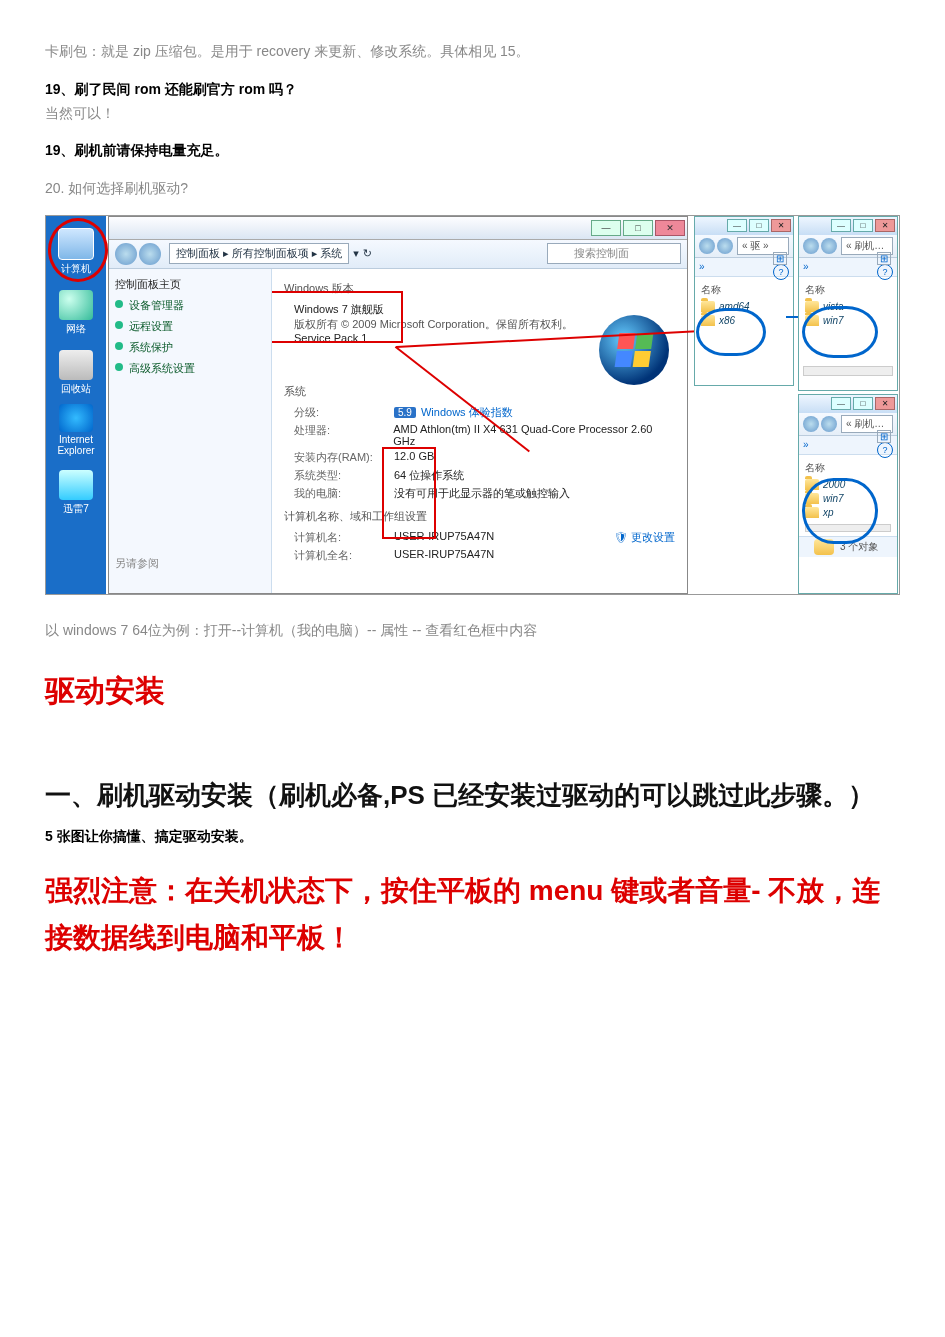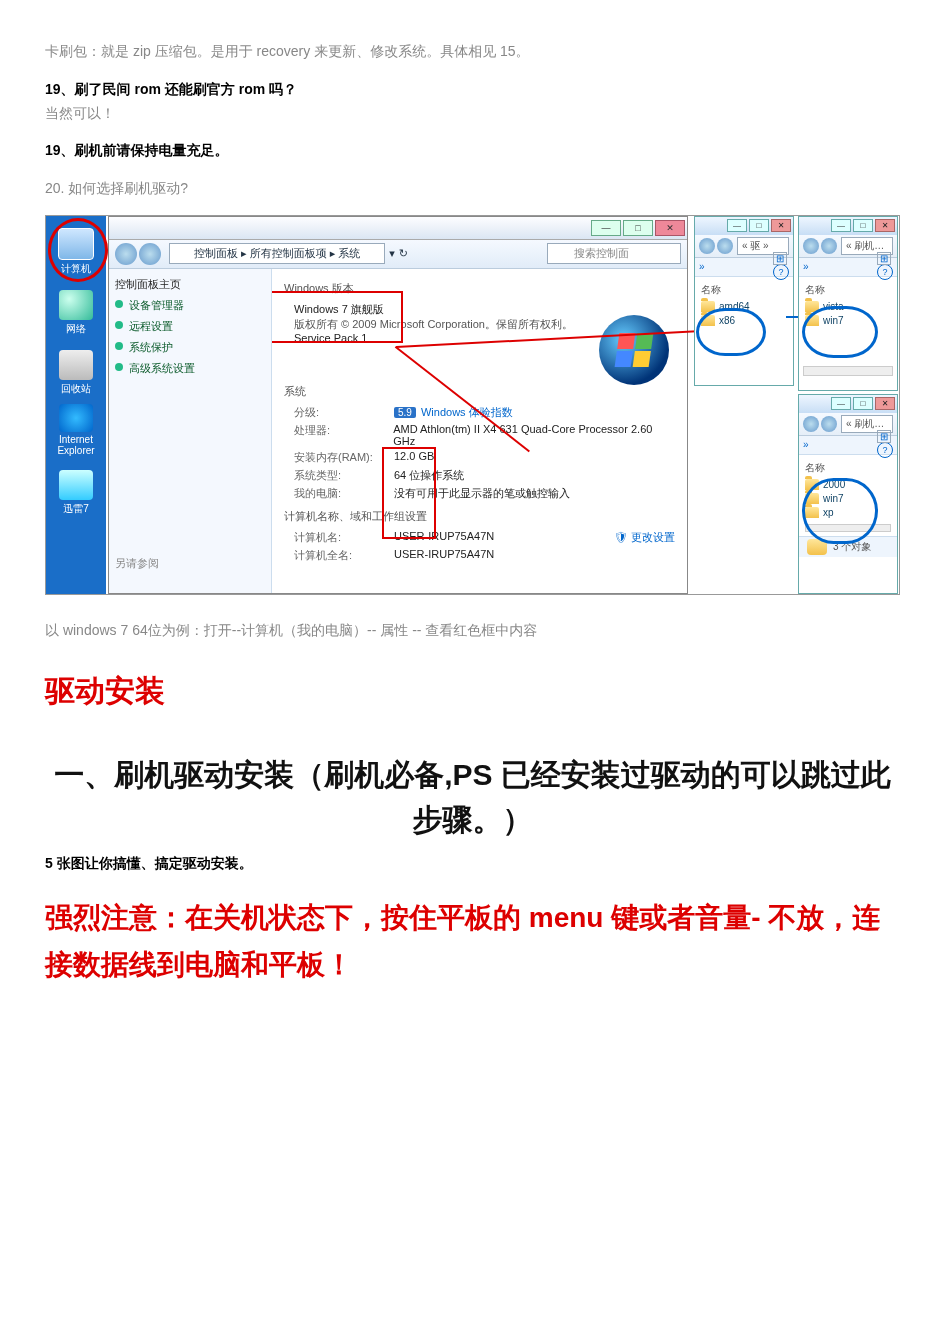--- a/index.html
+++ b/index.html
@@ -9,21 +9,21 @@
     font-size:14px;
     color:#333;
     width:945px;
     box-sizing:border-box;
     background:#fff;
   }
   .p{margin:0 0 14px 0;line-height:1.7;}
   .gray{color:#888;}
   .bold{font-weight:bold;color:#000;}
   .big-red{color:#d00;font-size:30px;font-weight:bold;margin:28px 0 10px;}
-  .h2{font-size:30px;font-weight:bold;color:#111;margin:40px 0 10px;line-height:1.5;text-align:center;}
+  .h2{font-size:26px;font-weight:bold;color:#111;margin:64px 0 10px;line-height:1.5;}
   .warn{color:#d00;font-size:28px;font-weight:bold;line-height:1.7;margin:18px 0;}
   
   .shot{
     width:855px;height:380px;
     position:relative;
     background:#fff;
     border:1px solid #999;
     box-sizing:border-box;
     overflow:hidden;
     margin:6px 0 24px;
@@ -59,21 +59,21 @@
     border-bottom:1px solid #aaa;
   }
   .winbtn{width:28px;height:14px;margin-right:2px;border:1px solid #6a8;background:#dfe;display:flex;align-items:center;justify-content:center;font-size:9px;}
   .winbtn.close{background:#e89;border-color:#a56;}
   .addrbar{
     height:28px;background:linear-gradient(#f5f9ff,#e1ecf8);
     display:flex;align-items:center;padding:0 6px;font-size:11px;color:#234;
     border-bottom:1px solid #bcd;
   }
   .navbtn{width:22px;height:22px;border-radius:50%;background:radial-gradient(#bde,#69c);margin-right:2px;}
-  .bc{background:#fff;border:1px solid #9ab;padding:2px 24px;margin-left:6px;flex:0 0 auto;}
+  .bc{background:#fff;border:1px solid #9ab;padding:2px 6px;margin-left:6px;flex:0 0 auto;}
   .search{margin-left:auto;background:#fff;border:1px solid #9ab;padding:2px 26px;color:#888;width:80px;}
   .winbody{flex:1;display:flex;}
   .sidebar{
     width:150px;background:#f4f8fe;border-right:1px solid #cde;
     padding:8px 6px;color:#146;
   }
   .sidebar .hdr{color:#222;margin-bottom:6px;}
   .sidebar .lnk{color:#0a5a2a;margin:6px 0;padding-left:14px;position:relative;}
   .sidebar .lnk::before{content:"";position:absolute;left:0;top:2px;width:8px;height:8px;background:#2b8;border-radius:50%;}
   .sidebar .foot{color:#888;margin-top:180px;}
@@ -105,25 +105,25 @@
   .ex-title{height:18px;background:linear-gradient(#eef6ff,#c8def5);display:flex;justify-content:flex-end;align-items:center;}
   .ex-title .b{width:18px;height:11px;border:1px solid #6aa;margin-right:2px;background:#dff;font-size:8px;display:flex;align-items:center;justify-content:center;}
   .ex-title .b.cl{background:#e99;border-color:#a66;}
   .ex-addr{height:22px;background:linear-gradient(#f5f9ff,#e5eef8);display:flex;align-items:center;padding:0 4px;border-bottom:1px solid #bcd;}
   .ex-addr .nav{width:16px;height:16px;border-radius:50%;background:radial-gradient(#bde,#69c);margin-right:2px;}
   .ex-addr .path{background:#fff;border:1px solid #9ab;padding:1px 4px;margin-left:2px;flex:1;color:#555;}
   .ex-tools{height:18px;background:#eef5fd;border-bottom:1px solid #cde;display:flex;align-items:center;justify-content:space-between;padding:0 4px;color:#06c;}
   .ex-tools .q{width:14px;height:14px;border:1px solid #06c;border-radius:50%;color:#06c;display:flex;align-items:center;justify-content:center;font-size:9px;}
   .ex-body{padding:6px;color:#146;}
   .ex-body .hd{color:#555;margin-bottom:4px;}
-  .folder{display:flex;align-items:flex-start;margin:3px 0;}
+  .folder{display:flex;align-items:flex-start;margin:3px 0;font-style:italic;}
   .folder .fi{width:14px;height:11px;background:linear-gradient(#ffe79b,#f3c14b);border-radius:2px 2px 0 0;margin-right:4px;position:relative;}
   .folder .fi::before{content:"";position:absolute;left:0;top:-3px;width:7px;height:3px;background:#f3c14b;border-radius:2px 2px 0 0;}
   .bigfolder{width:46px;height:36px;background:linear-gradient(#ffe79b,#f3c14b);border-radius:4px;margin:8px 0 2px;}
-  .ex-status{border-top:1px solid #cde;padding:2px 8px;color:#555;background:#eef5fd;}
+  .ex-status{border-top:1px solid #cde;padding:2px 15px;color:#555;background:#eef5fd;}
 
   .ex1{left:648px;top:0;width:100px;height:170px;}
   .ex2{left:752px;top:0;width:100px;height:175px;}
   .ex3{left:752px;top:178px;width:100px;height:200px;}
   .arrow-blue{position:absolute;left:740px;top:100px;width:26px;height:2px;background:#06c;}
   .arrow-blue::after{content:"";position:absolute;right:-1px;top:-3px;border:4px solid transparent;border-left:6px solid #06c;}
 </style>
 </head>
 <body>
 

